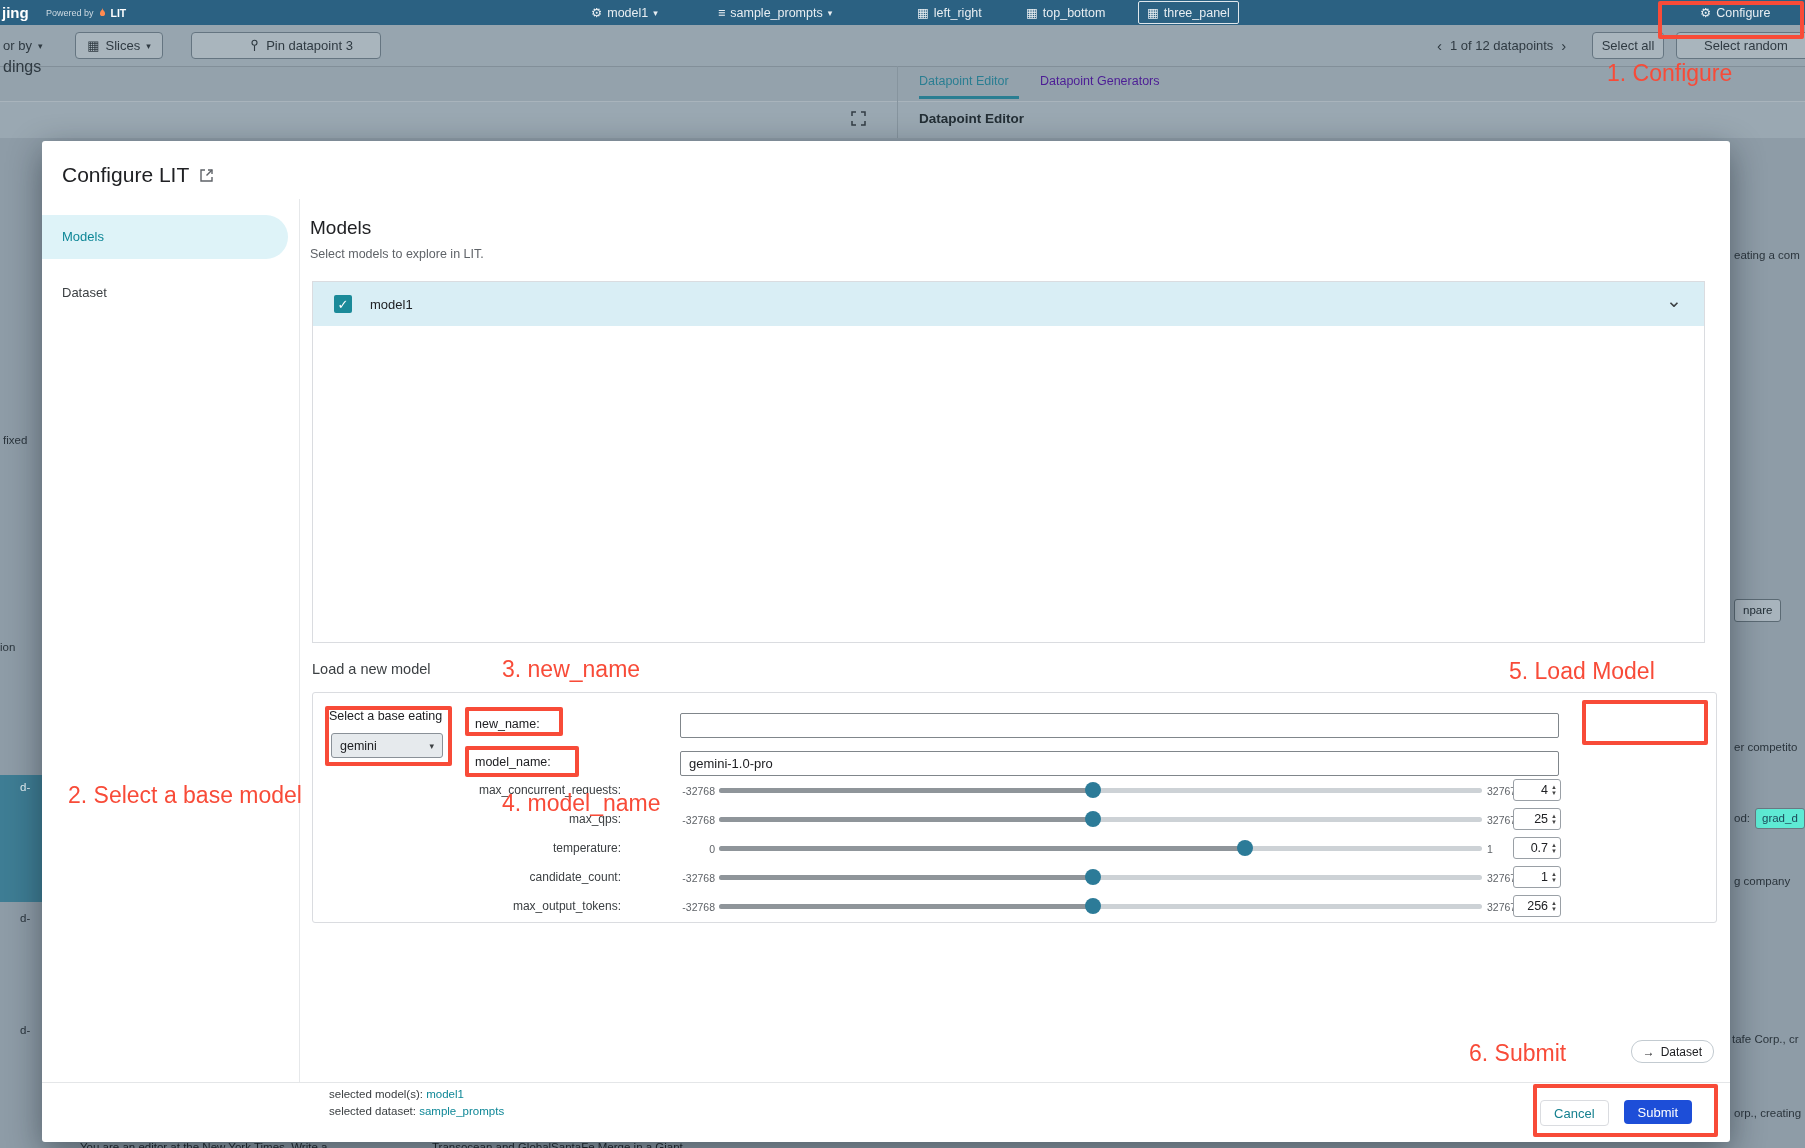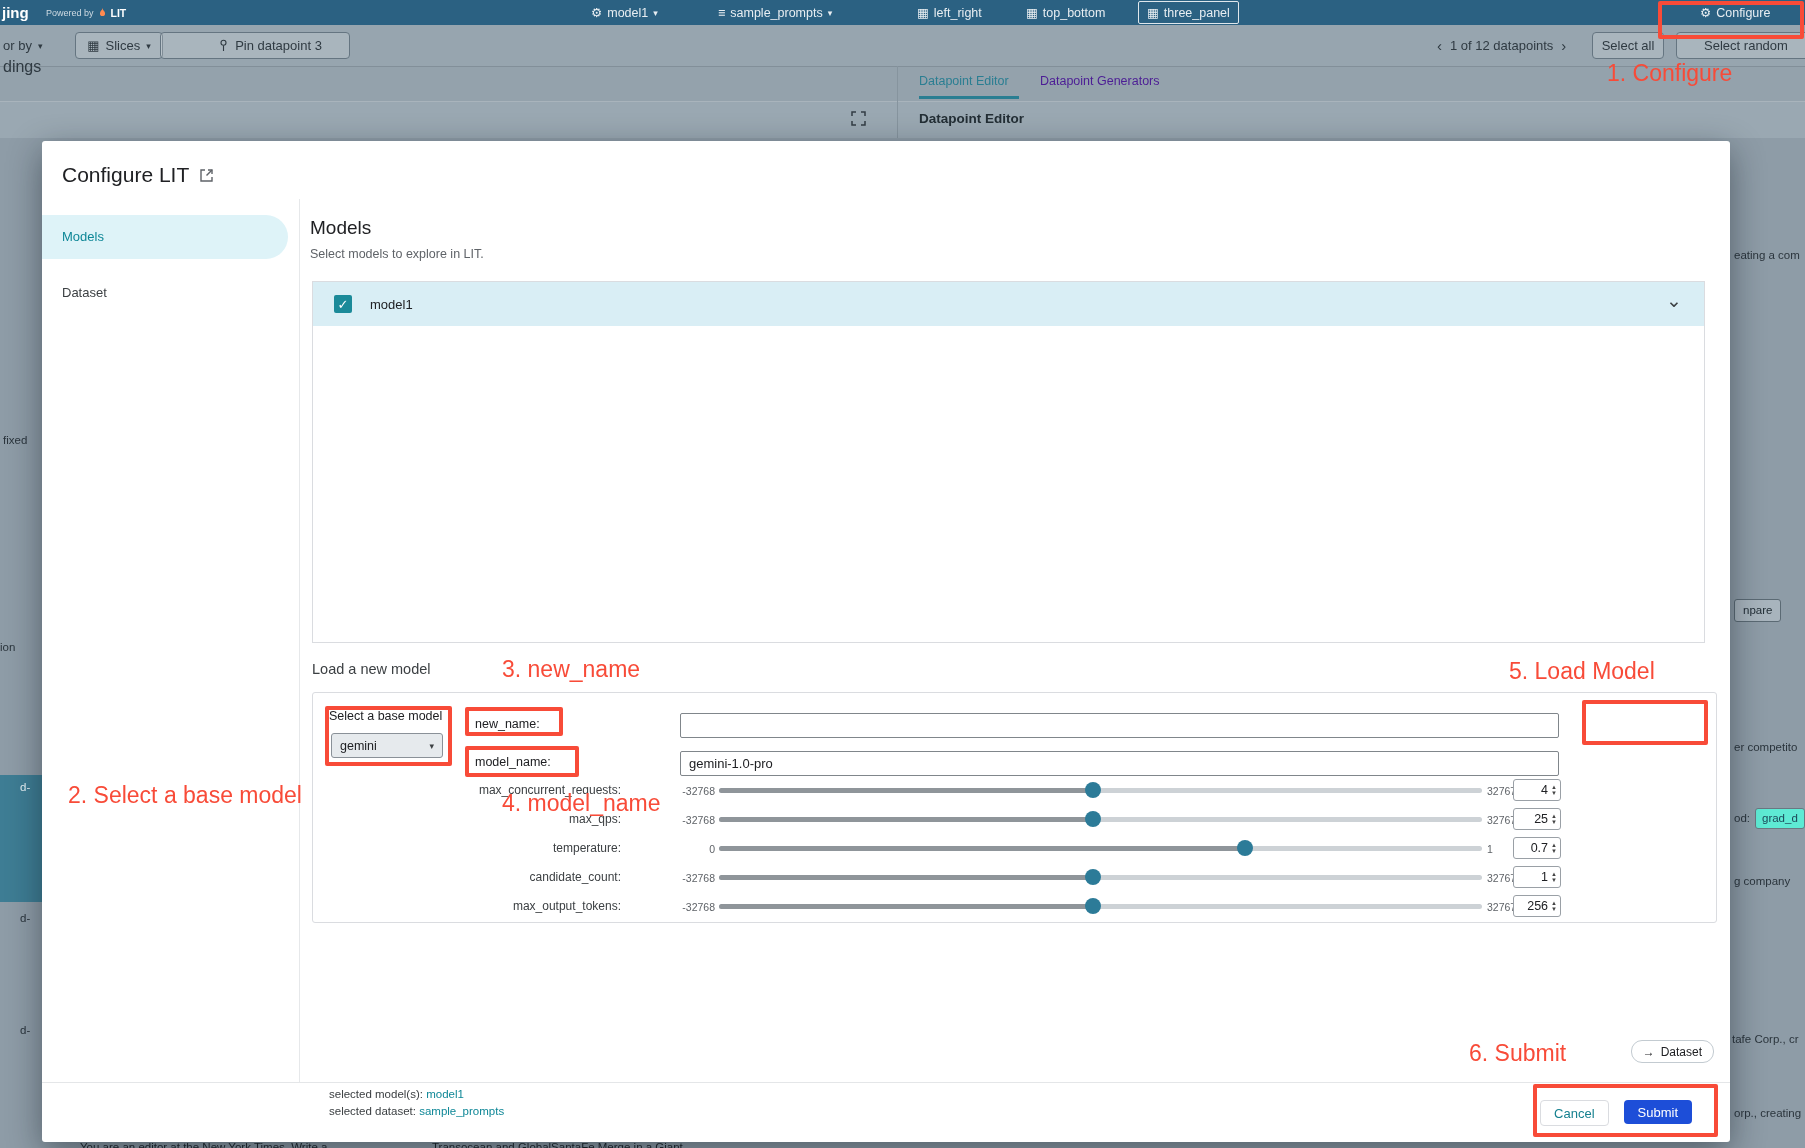--- a/index.html
+++ b/index.html
@@ -25,21 +25,21 @@
   .tb-config{left:1700px;}
   .tb-caret{font-size:9px;}
   
   .toolbar{left:0;top:25px;width:1805px;height:41px;background:#97a5af;z-index:2;}
   .tl-item{position:absolute;top:0;height:41px;display:flex;align-items:center;gap:6px;
            color:#2f3a42;font-size:13px;white-space:nowrap;}
   .tl-btn{top:7px;height:27px;border:1px solid #657581;border-radius:4px;
           background:rgba(255,255,255,0.18);justify-content:center;box-sizing:border-box;padding:0 10px;}
   .colorby{left:3px;}
   .btn-slices{left:75px;width:88px;}
-  .btn-pin{left:160px;width:190px;padding-left:40px;}
+  .btn-pin{left:191px;width:190px;padding-left:40px;}
   .pagination{left:1437px;gap:8px;}
   .btn-selectall{left:1592px;width:72px;}
   .btn-selectrandom{left:1676px;width:140px;}
   .pg-arrow{font-size:15px;}
   
   .row3{left:0;top:66px;width:1805px;height:35px;background:#94a2ac;border-top:1px solid #828f99;box-sizing:border-box;z-index:2;}
   .row4{left:0;top:101px;width:1805px;height:37px;background:#9aa8b2;border-top:1px solid #a9b4bc;box-sizing:border-box;z-index:2;}
   .frag-dings{left:3px;top:58px;font-size:16px;color:#2f3a42;z-index:3;}
   .tab{position:absolute;top:74px;font-size:12.5px;z-index:3;}
   .tab1{left:919px;color:#2a7e92;}
@@ -274,21 +274,21 @@
         <span>✓</span>
       </span>
       <span class="lrow-label">model1</span>
       <span class="lrow-chev">⌄</span>
     </div>
   </div>
 
   <div class="abs load-head">Load a new model</div>
 
   <div class="abs lpanel">
-    <div class="lp base-label">Select a base model</div>
+    <div class="lp base-label">Select a base eating</div>
     <div class="lp base-select">
       <span>gemini</span>
       <span class="tb-caret" style="color:#3c4043;">▾</span>
     </div>
 
     <div class="lp fld-label lbl-newname">new_name:</div>
     <input class="txt-input inp-newname" value="" style="">
 
     <div class="lp fld-label lbl-modelname">model_name:</div>
     <input class="txt-input inp-modelname" value="gemini-1.0-pro" style="">

